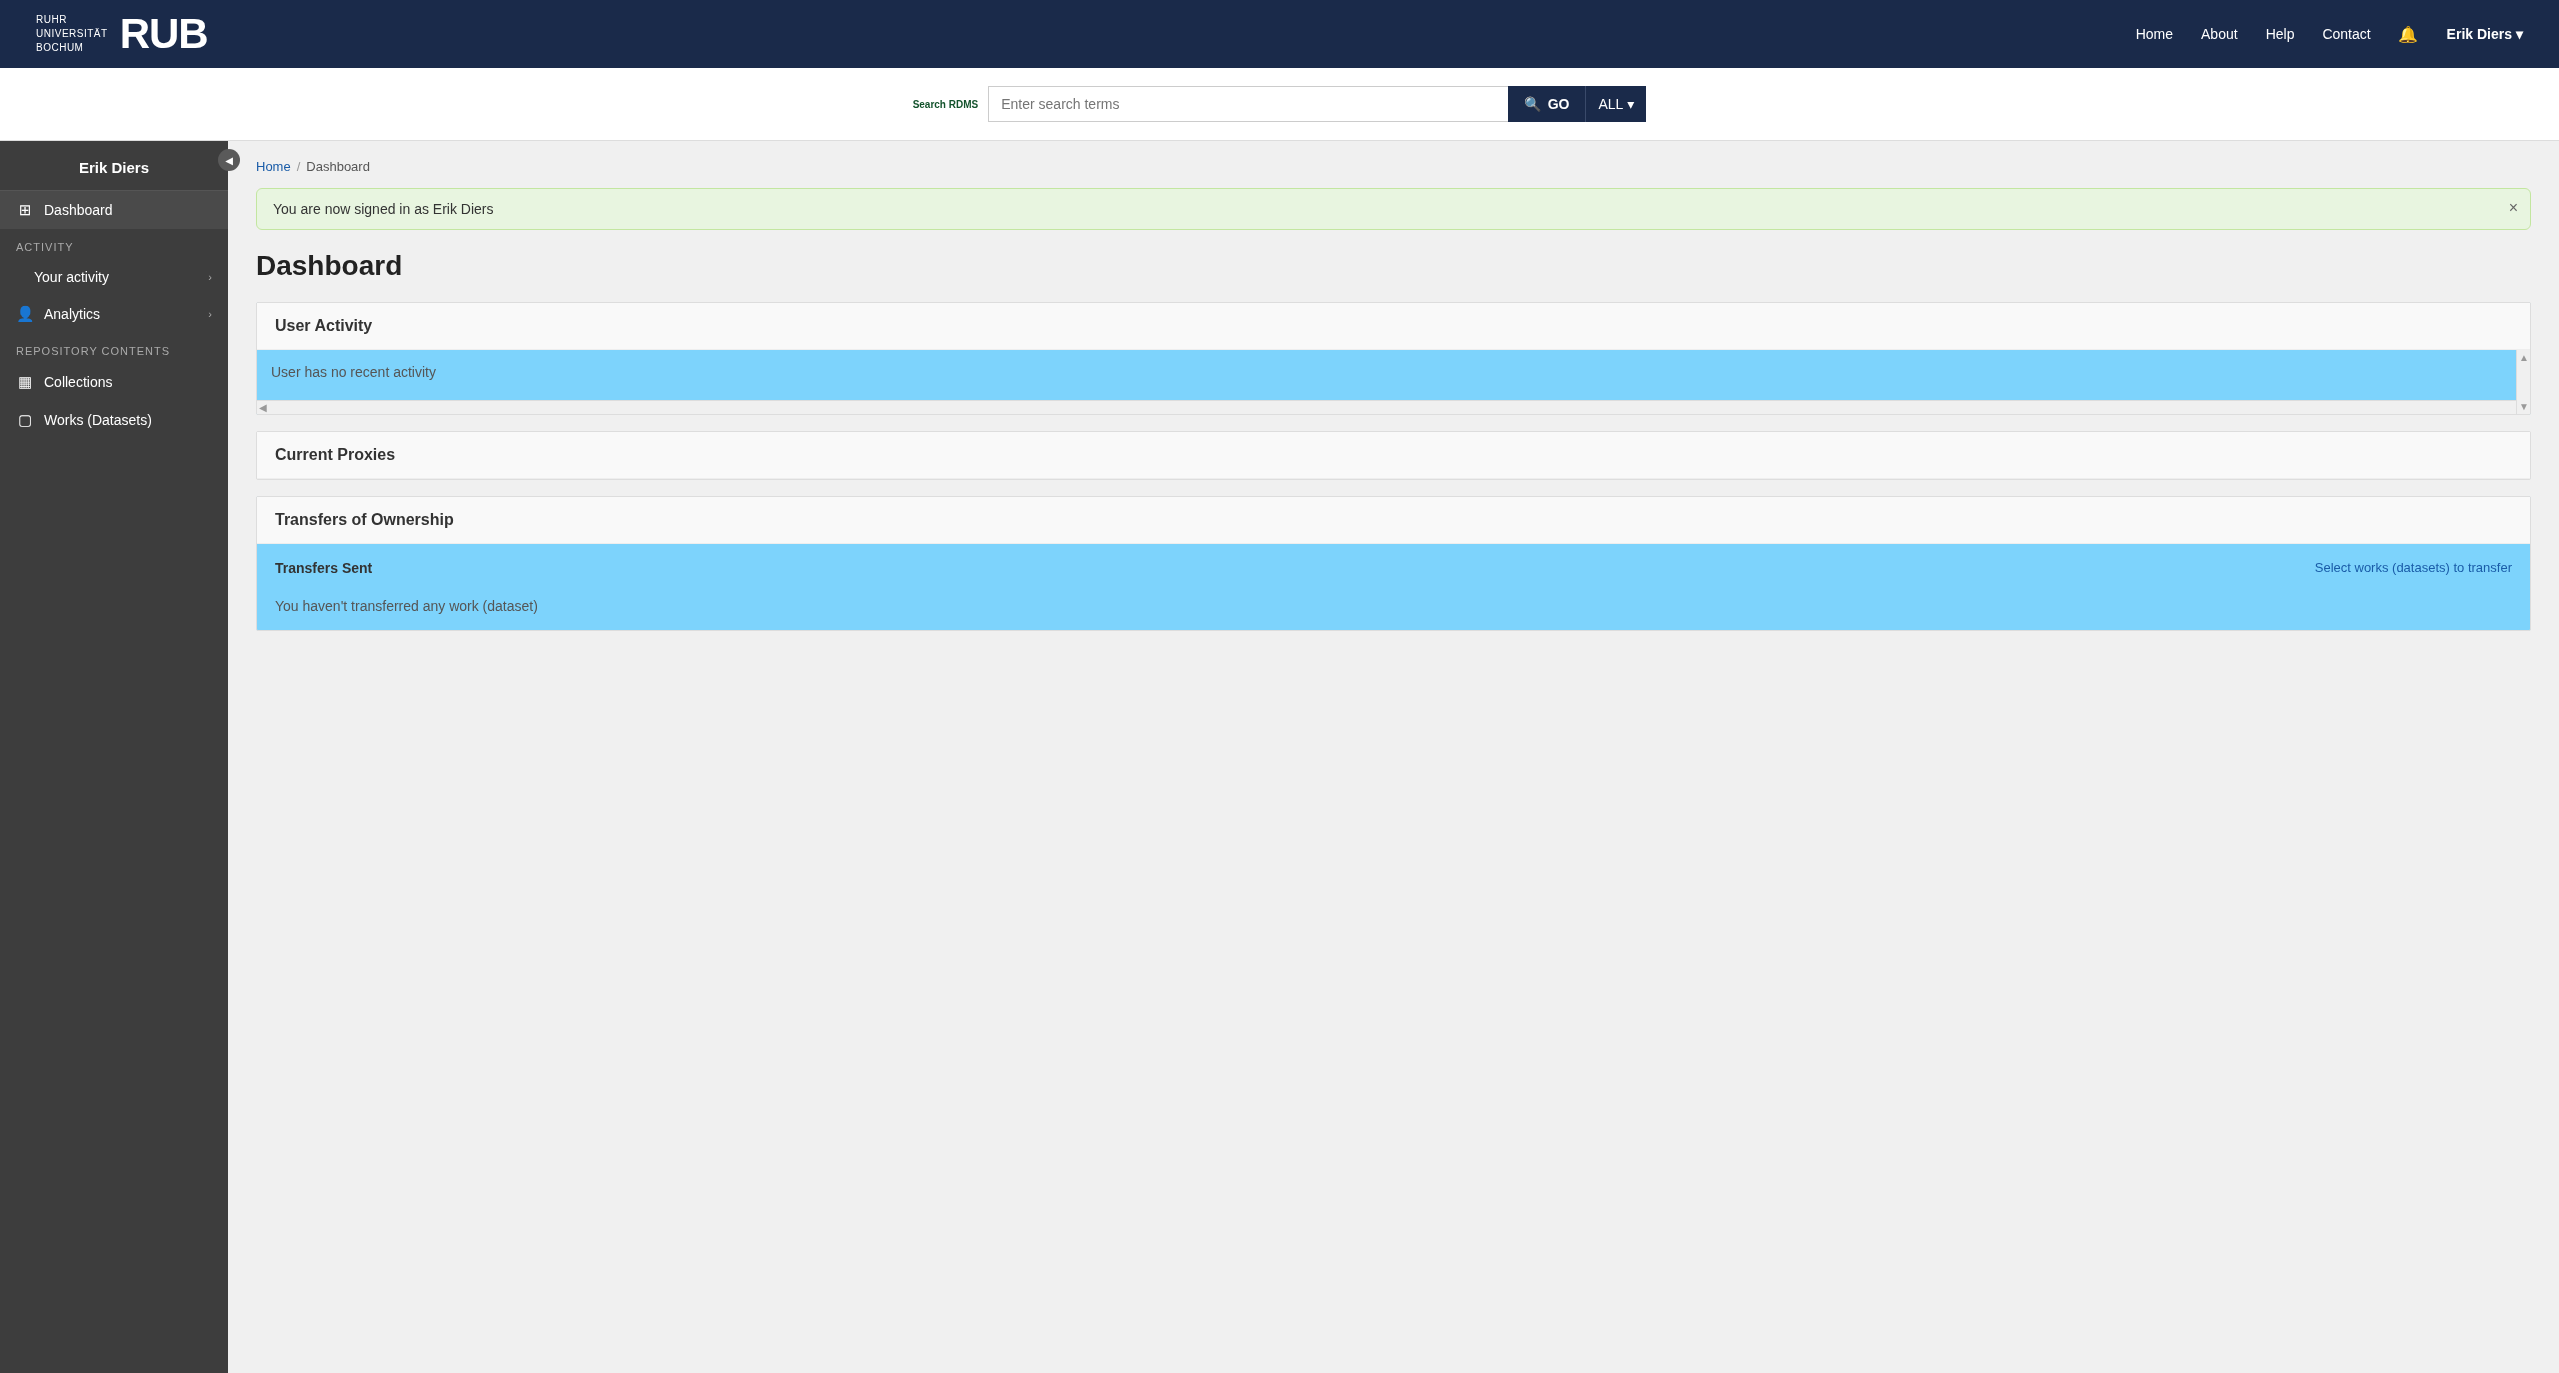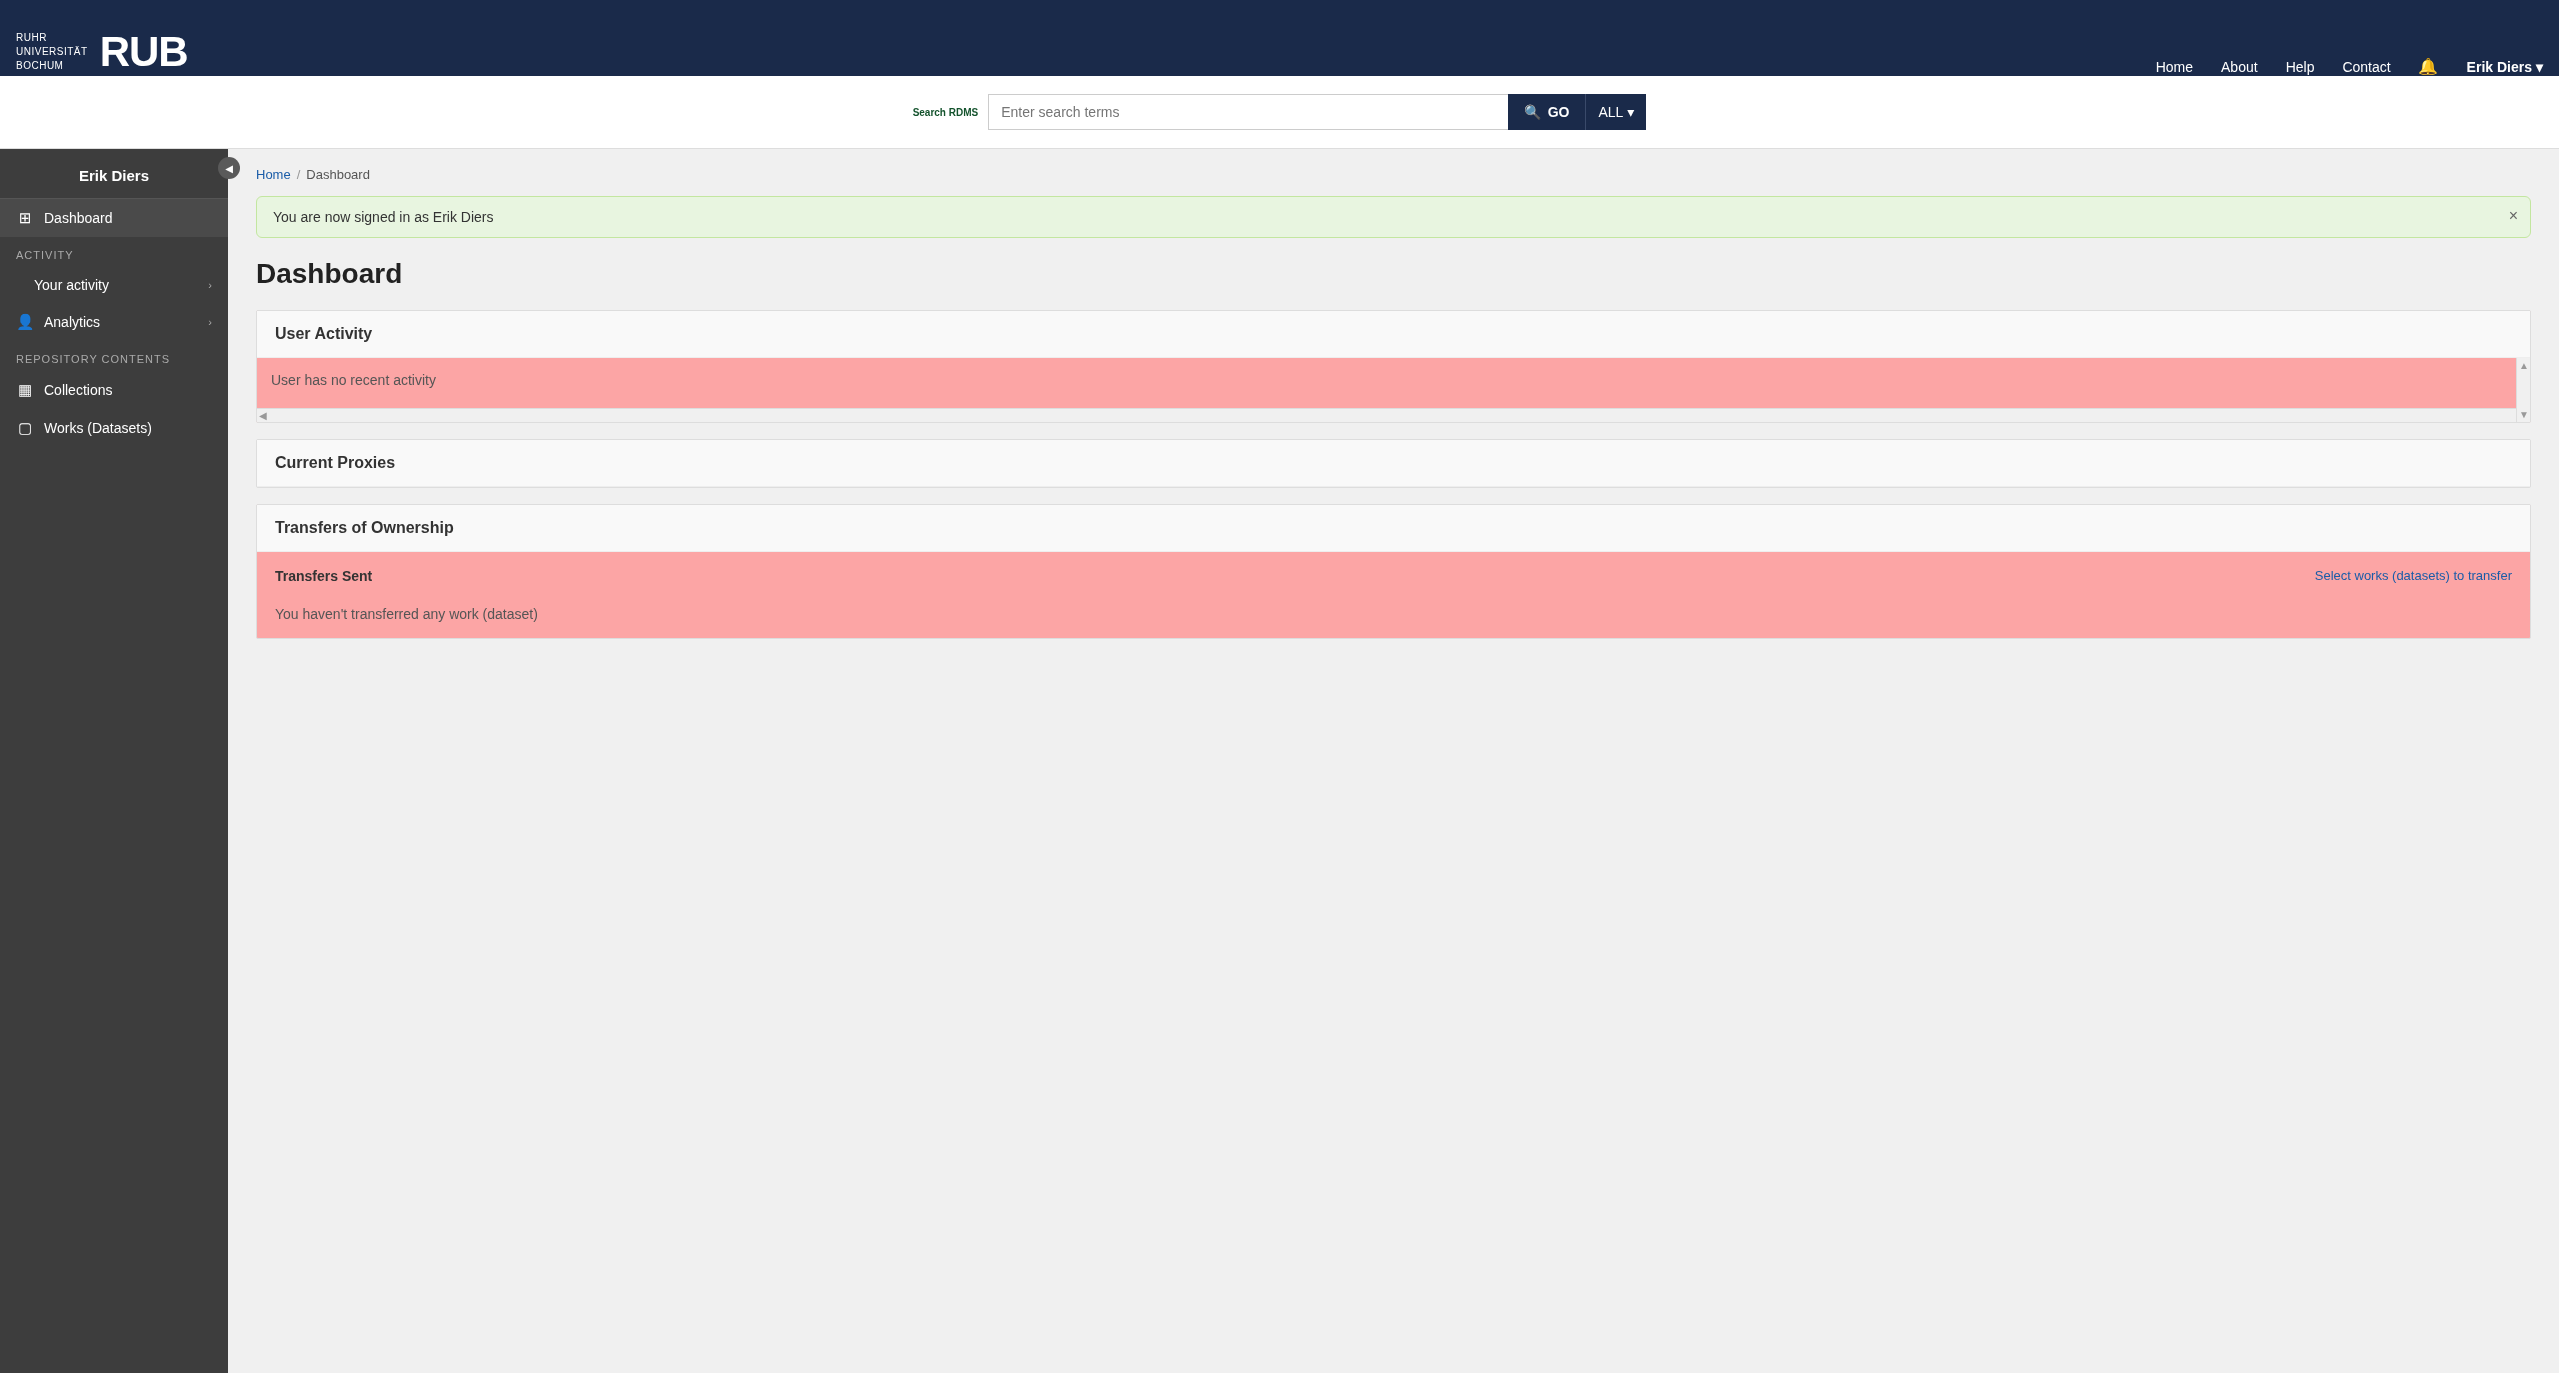--- a/index.html
+++ b/index.html
@@ -3,23 +3,23 @@
   <meta charset="utf-8">
   <style>
     * { box-sizing: border-box; margin: 0; padding: 0; }
     body { font-family: Arial, Helvetica, sans-serif; font-size: 14px; background: #f5f5f5; }
 
     
     .top-nav {
       background: #1a2a4a;
       color: white;
       display: flex;
-      align-items: flex-end;
-      padding: 0 16px;
-      height: 76px;
+      align-items: center;
+      padding: 0 36px;
+      height: 68px;
       justify-content: space-between;
     }
     .logo-area {
       display: flex;
       align-items: center;
       gap: 12px;
     }
     .logo-text-small {
       font-size: 10px;
       line-height: 1.4;
@@ -222,21 +222,21 @@
     }
 
     .page-title {
       font-size: 28px;
       font-weight: bold;
       color: #222;
       margin-bottom: 20px;
     }
 
     .dashboard-section {
-      background: #fca5a5;
+      background: #7dd3fc;
       border: 1px solid #ddd;
       margin-bottom: 16px;
       border-radius: 2px;
     }
     .section-header {
       padding: 14px 18px;
       border-bottom: 1px solid #eee;
       font-size: 16px;
       font-weight: bold;
       color: #333;

